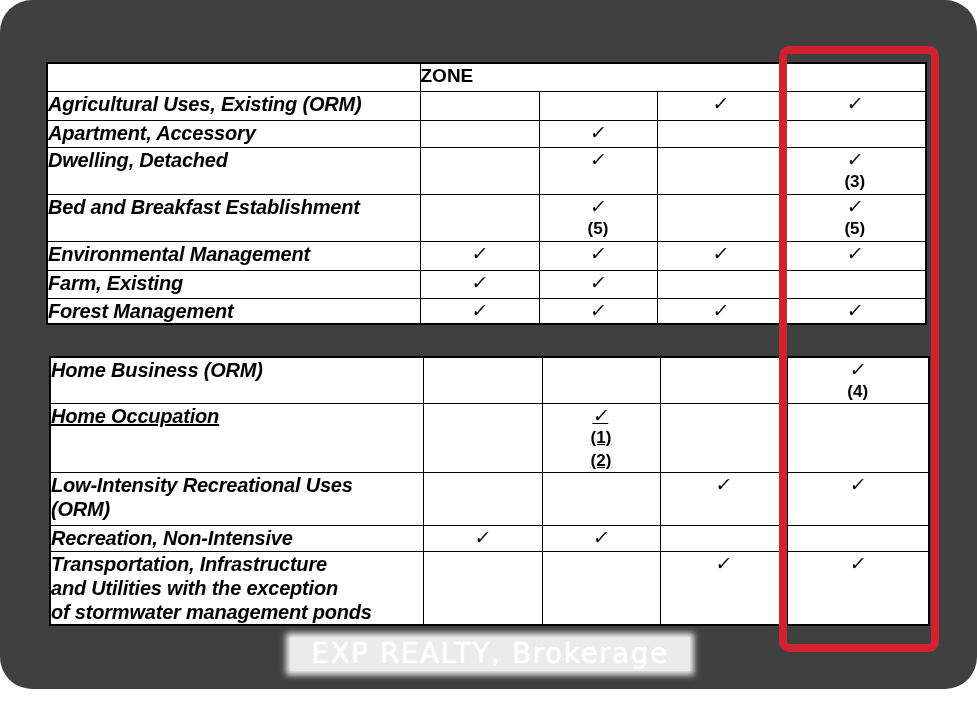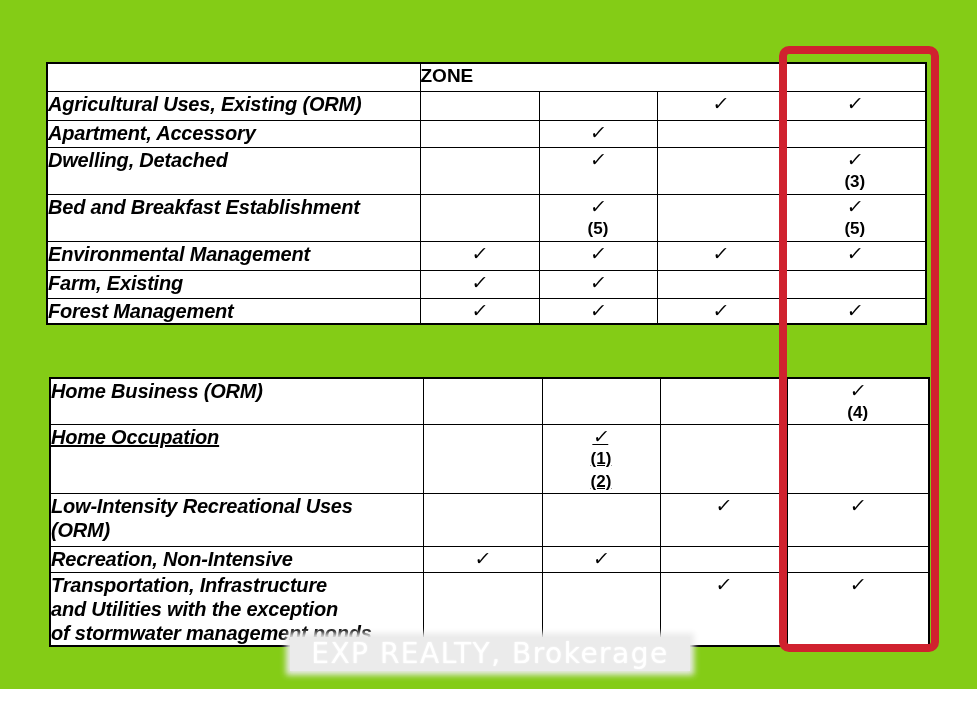--- a/index.html
+++ b/index.html
@@ -1,25 +1,25 @@
 <!DOCTYPE html>
 <html><head>
 <meta charset="utf-8">
 <style>
   html,body{margin:0;padding:0;background:#ffffff;}
   .stage{
-    position:relative;width:977px;height:689px;background:#84cc16;
-    font-family:"Liberation Sans",sans-serif;overflow:hidden;
+    position:relative;width:977px;height:689px;background:#404040;
+    font-family:"Liberation Sans",sans-serif;overflow:hidden;border-radius:32px;
   }
   .tbl{
     position:absolute;border-collapse:collapse;table-layout:fixed;
     width:879px;background:#ffffff;border:2.5px solid #000;
   }
   .tbl1{left:46px;top:62px;}
-  .tbl2{left:49px;top:377px;}
+  .tbl2{left:49px;top:356px;}
   .tbl td,.tbl th{border:1.6px solid #000;vertical-align:top;padding:0;overflow:hidden;}
   
   .zone-row{height:28px;}
   .head-row{height:42px;}
   .zone-cell{
     font-weight:bold;font-size:19px;line-height:24px;text-align:left;
     padding:2px 0 0 8px;
   }
   .tbl th{
     font-weight:bold;font-size:19px;line-height:22px;text-align:center;

